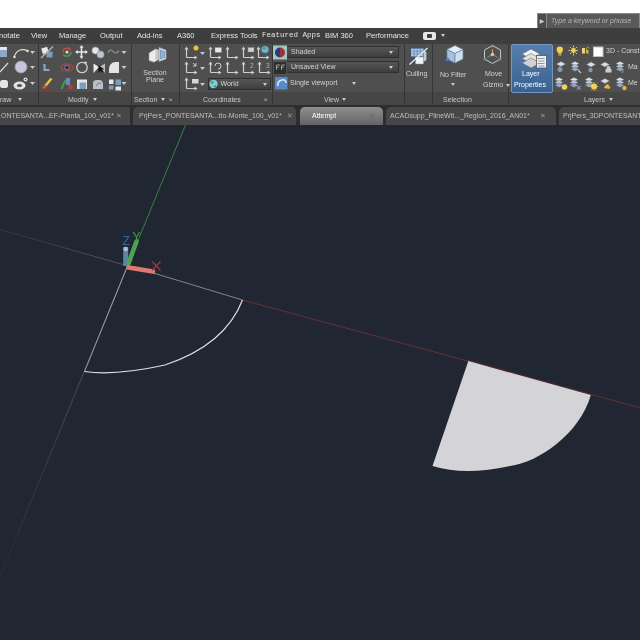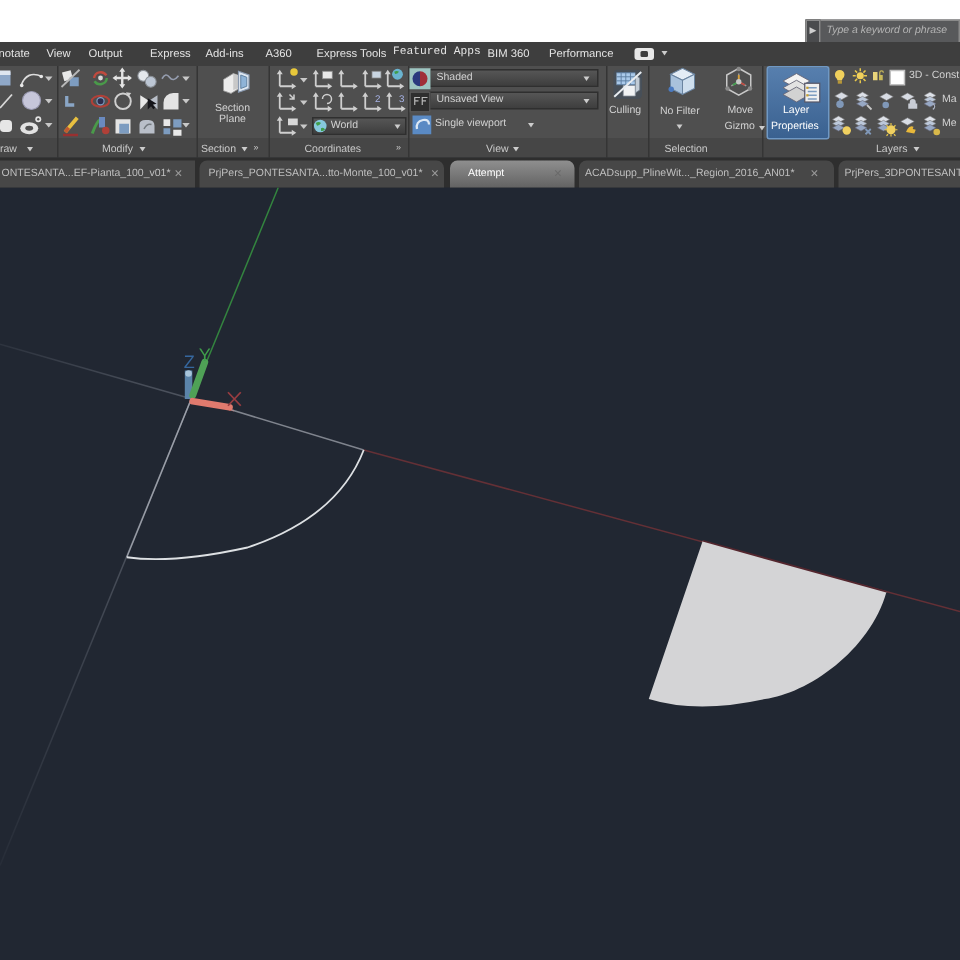--- a/index.html
+++ b/index.html
@@ -32,22 +32,22 @@
 <body>
 <div id="stage">
   <div class="abs" id="titlebar"></div>
   <div class="abs" id="searchbox"></div>
   <div class="abs" id="searcharrow">▶</div>
   <div class="abs" id="searchtext">Type a keyword or phrase</div>
 
   <div class="abs" id="tabrow">
     <div class="rtab" style="left:-1px;text-align:right;">notate</div>
     <div class="rtab" style="left:31px;">View</div>
-    <div class="rtab" style="left:59px;">Output</div>
-    <div class="rtab" style="left:100px;">Express</div>
+    <div class="rtab" style="left:59px;">Manage</div>
+    <div class="rtab" style="left:100px;">Output</div>
     <div class="rtab" style="left:137px;">Add-ins</div>
     <div class="rtab" style="left:177px;">A360</div>
     <div class="rtab" style="left:211px;">Express Tools</div>
     <div class="rtab" style="left:262px;font-family:Liberation Mono, monospace;">Featured Apps</div>
     <div class="rtab" style="left:325px;">BIM 360</div>
     <div class="rtab" style="left:366px;">Performance</div>
     <div style="position:absolute; left:423px; top:4px; width:13px; height:8px; background:#e8e8e8; border-radius:2px;"></div>
     <div style="position:absolute; left:427px; top:6px; width:5px; height:4px; background:#3e3e3e; border-radius:1px;"></div>
     <div class="caret" style="left:441px; top:6px;"></div>
   </div>

